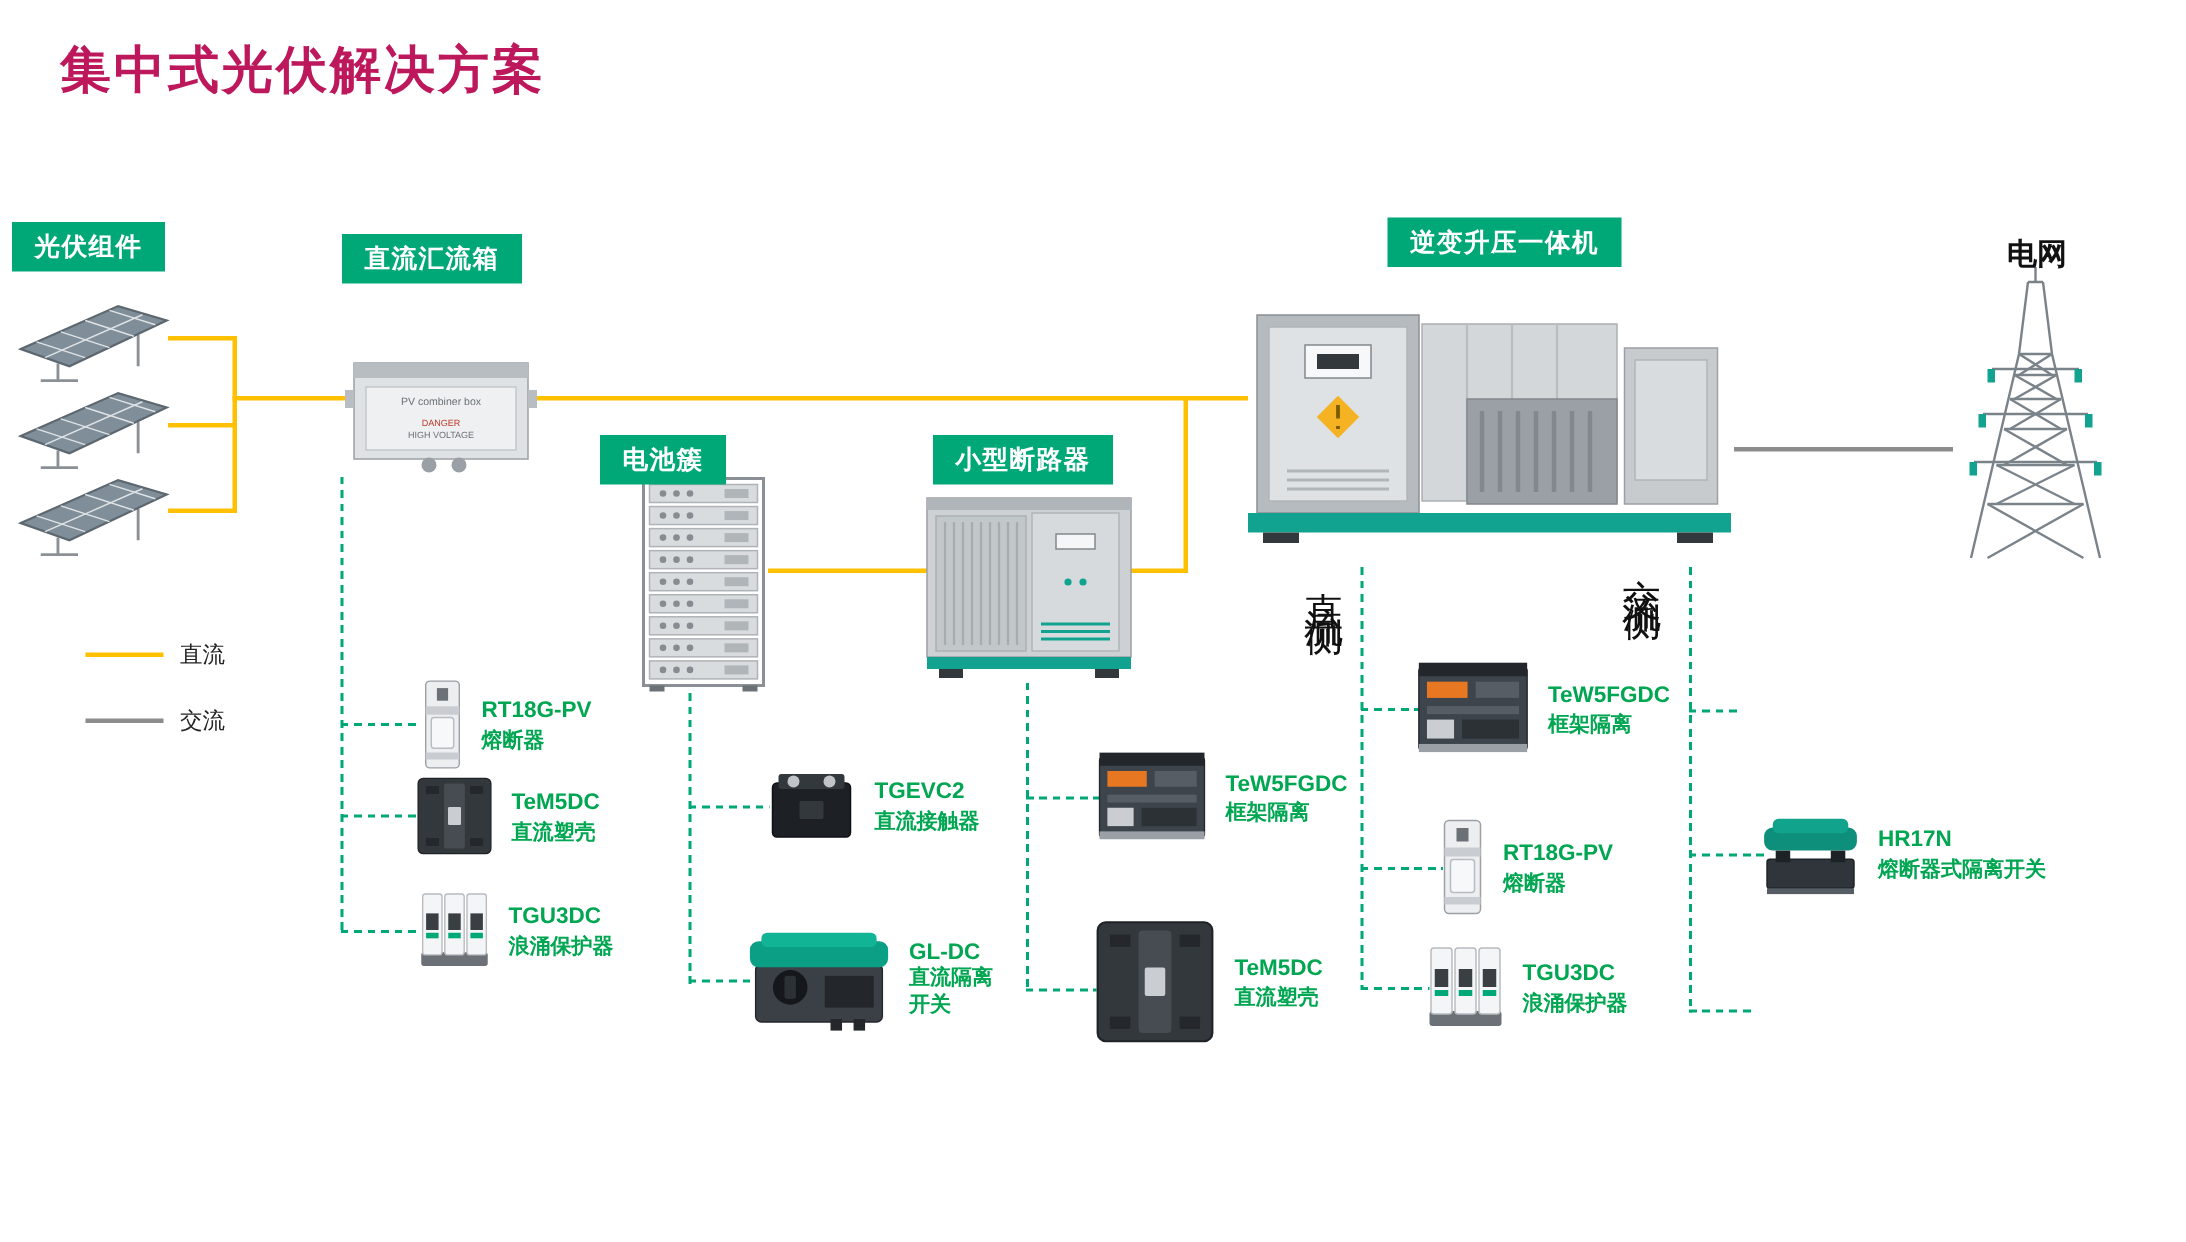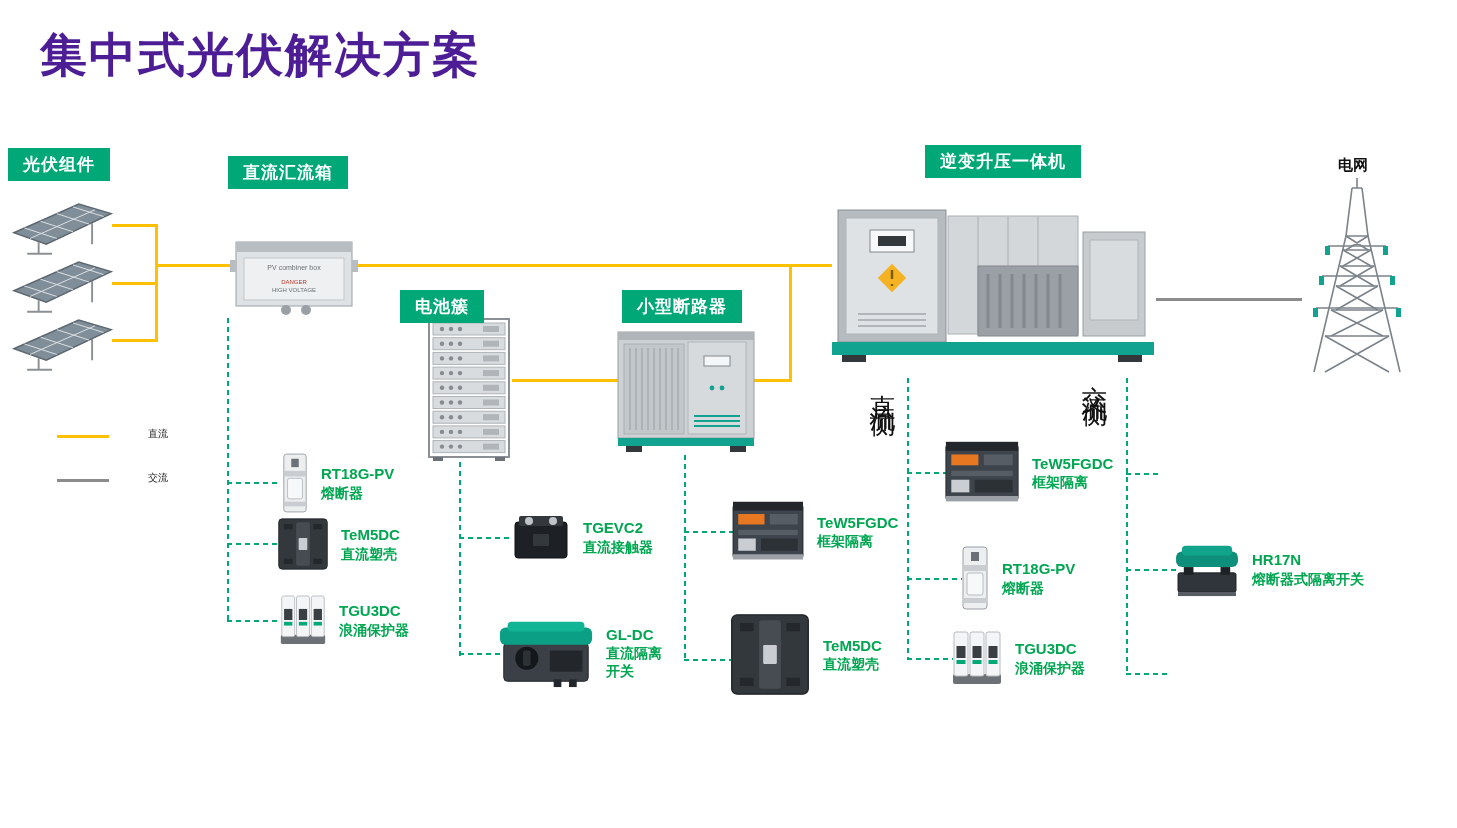--- a/index.html
+++ b/index.html
@@ -1,45 +1,45 @@
 <!DOCTYPE html>
 <html><head>
 <meta charset="utf-8">
 <style>
   html,body { margin:0; padding:0; background:#ffffff; }
   .stage {
     position:relative; width:1457px; height:828px; background:#ffffff;
     font-family:"Liberation Sans","DejaVu Sans",sans-serif; overflow:hidden;
   }
   .page-title {
-    position:absolute; left:40px; top:24px; font-size:47px; font-weight:900;
-    color:#4c1d95; letter-spacing:2px; z-index:3;
+    position:absolute; left:40px; top:24px; font-size:34px; font-weight:900;
+    color:#be185d; letter-spacing:2px; z-index:3;
   }
   .badge {
     position:absolute; background:#00A878; color:#ffffff; font-weight:700;
     font-size:17px; padding:5px 15px; z-index:4; letter-spacing:1px; white-space:nowrap;
   }
-  .grid-label { position:absolute; left:1338px; top:156px; font-size:15px; font-weight:700; color:#111; z-index:3;text-align:right; }
+  .grid-label { position:absolute; left:1338px; top:156px; font-size:20px; font-weight:700; color:#111; z-index:3;text-align:right; }
   .line { position:absolute; background:#FFC000; z-index:1; }
   .line-ac { background:#8C8C8C; }
   .dash-h { position:absolute; height:2px; z-index:1;
     background:repeating-linear-gradient(90deg,#00A878 0 5px,transparent 5px 9px); }
   .dash-v { position:absolute; width:2px; z-index:1;
     background:repeating-linear-gradient(180deg,#00A878 0 5px,transparent 5px 9px); }
   .illus { position:absolute; z-index:2; line-height:0; }
   .legend-line { position:absolute; height:3px; width:52px; z-index:2; }
-  .legend-label { position:absolute; font-size:10px; color:#222; z-index:2;margin-left:28px; }
+  .legend-label { position:absolute; font-size:15px; color:#222; z-index:2; }
   .vlabel { position:absolute; writing-mode:vertical-rl; font-size:26px; font-weight:500;
     color:#111; letter-spacing:9px; z-index:2; }
   .comp { position:absolute; display:flex; align-items:center; gap:12px; z-index:2; }
   .comp-img { line-height:0; }
   .comp-text { display:flex; flex-direction:column; }
   .comp-model { font-size:15px; font-weight:700; color:#00A651; line-height:1.3; white-space:nowrap; }
   .comp-desc  { font-size:14px; font-weight:700; color:#00A651; line-height:1.3; }
-  .desc-narrow { width:60px; white-space:normal; }
+  .desc-narrow { width:60px; white-space:normal;font-family:Liberation Mono, monospace; }
 </style>
 </head>
 <body>
 
 <div class="stage">
 
   <svg width="0" height="0" style="position:absolute" aria-hidden="true">
     <defs>
       <symbol id="sym-panel" viewBox="0 0 110 60">
         <line x1="30" y1="46" x2="30" y2="58" stroke="#8a9095" stroke-width="2"></line>

